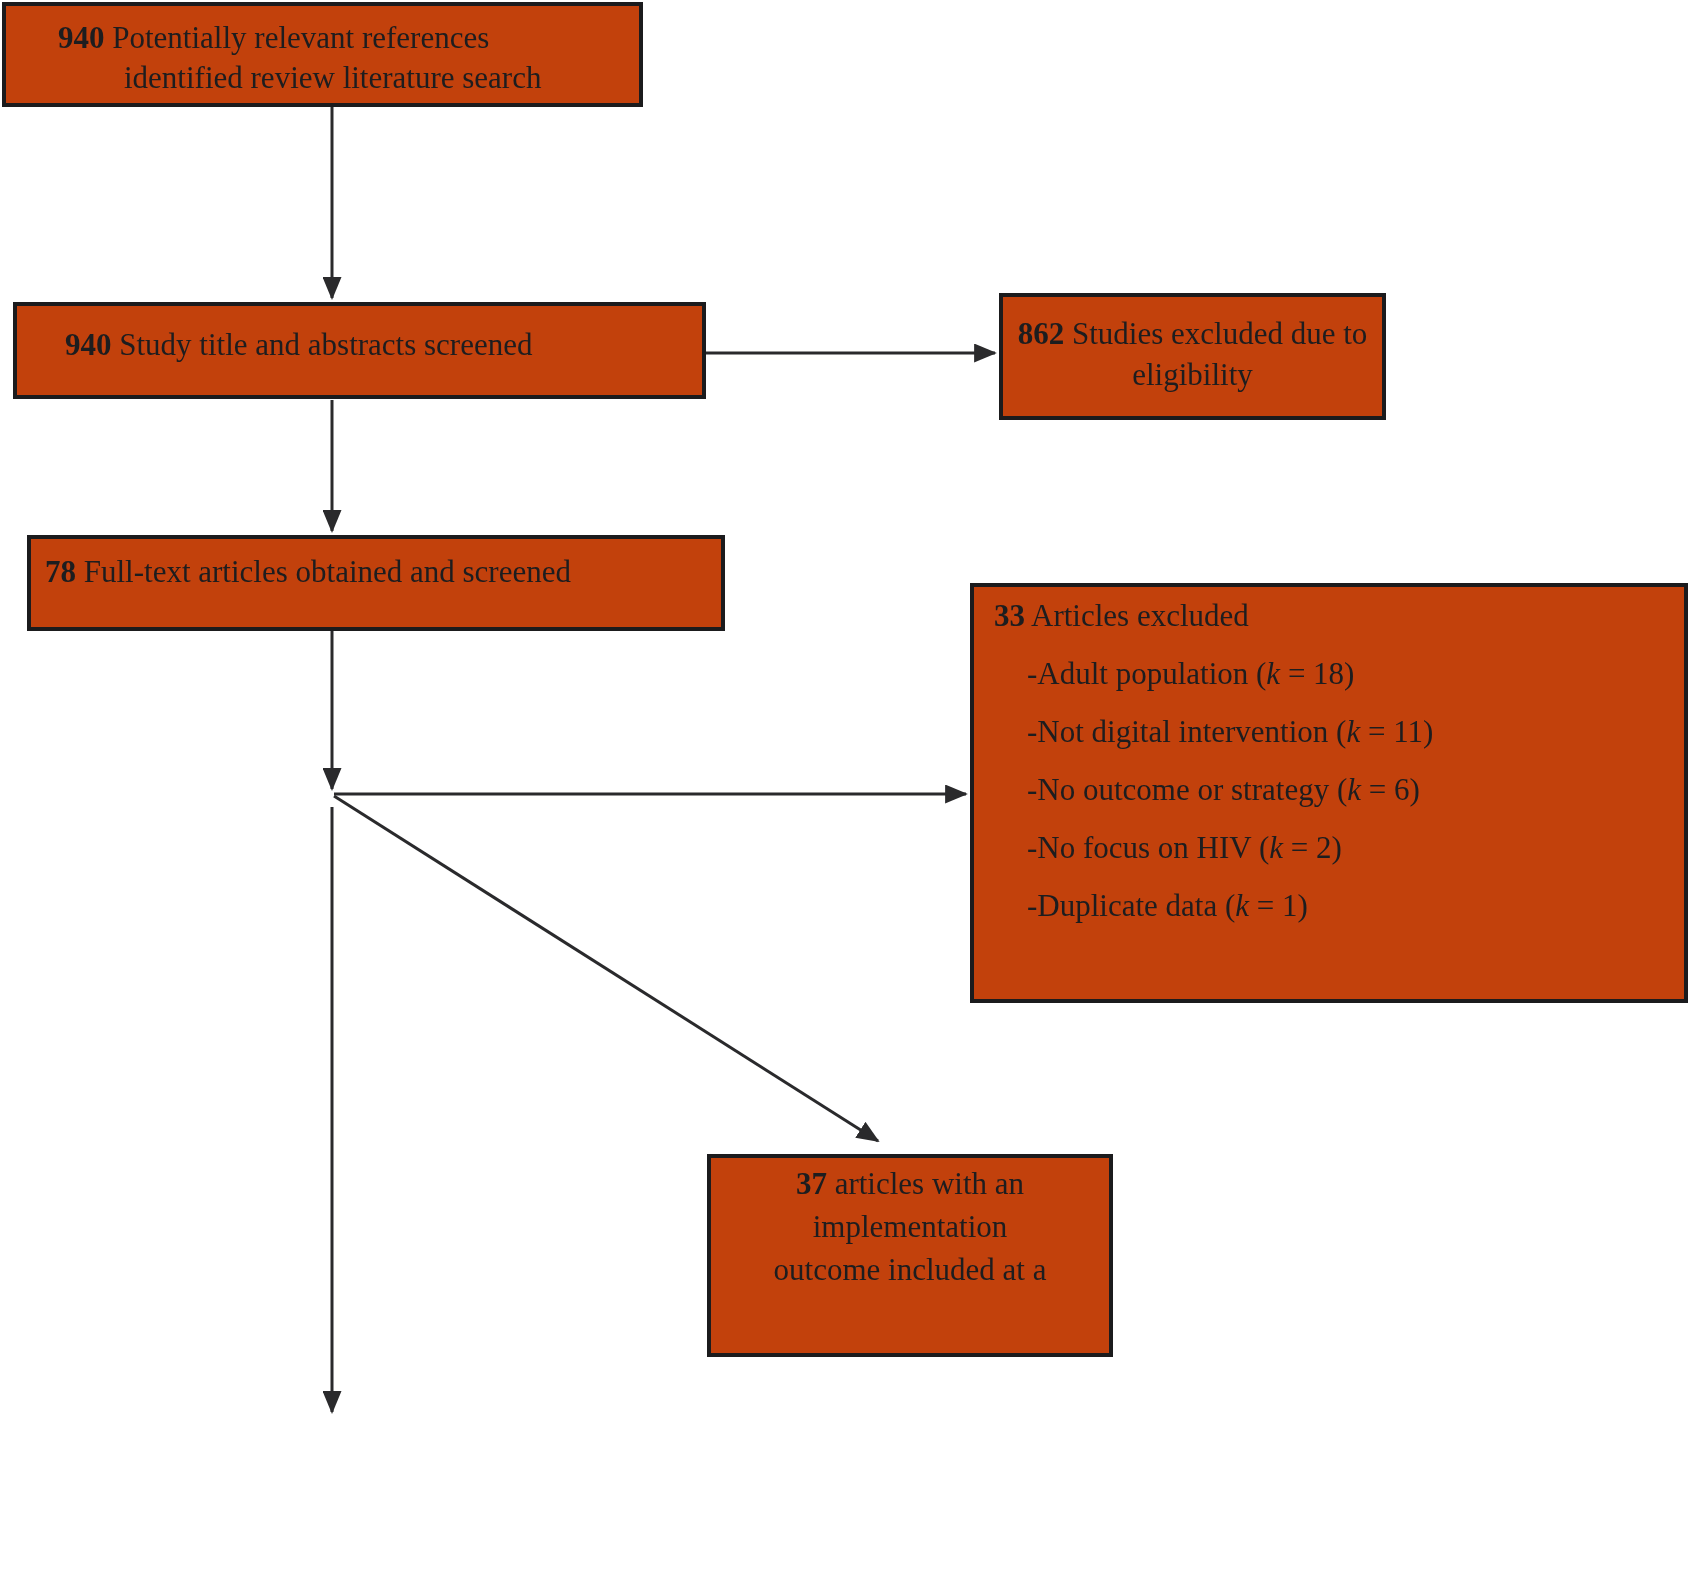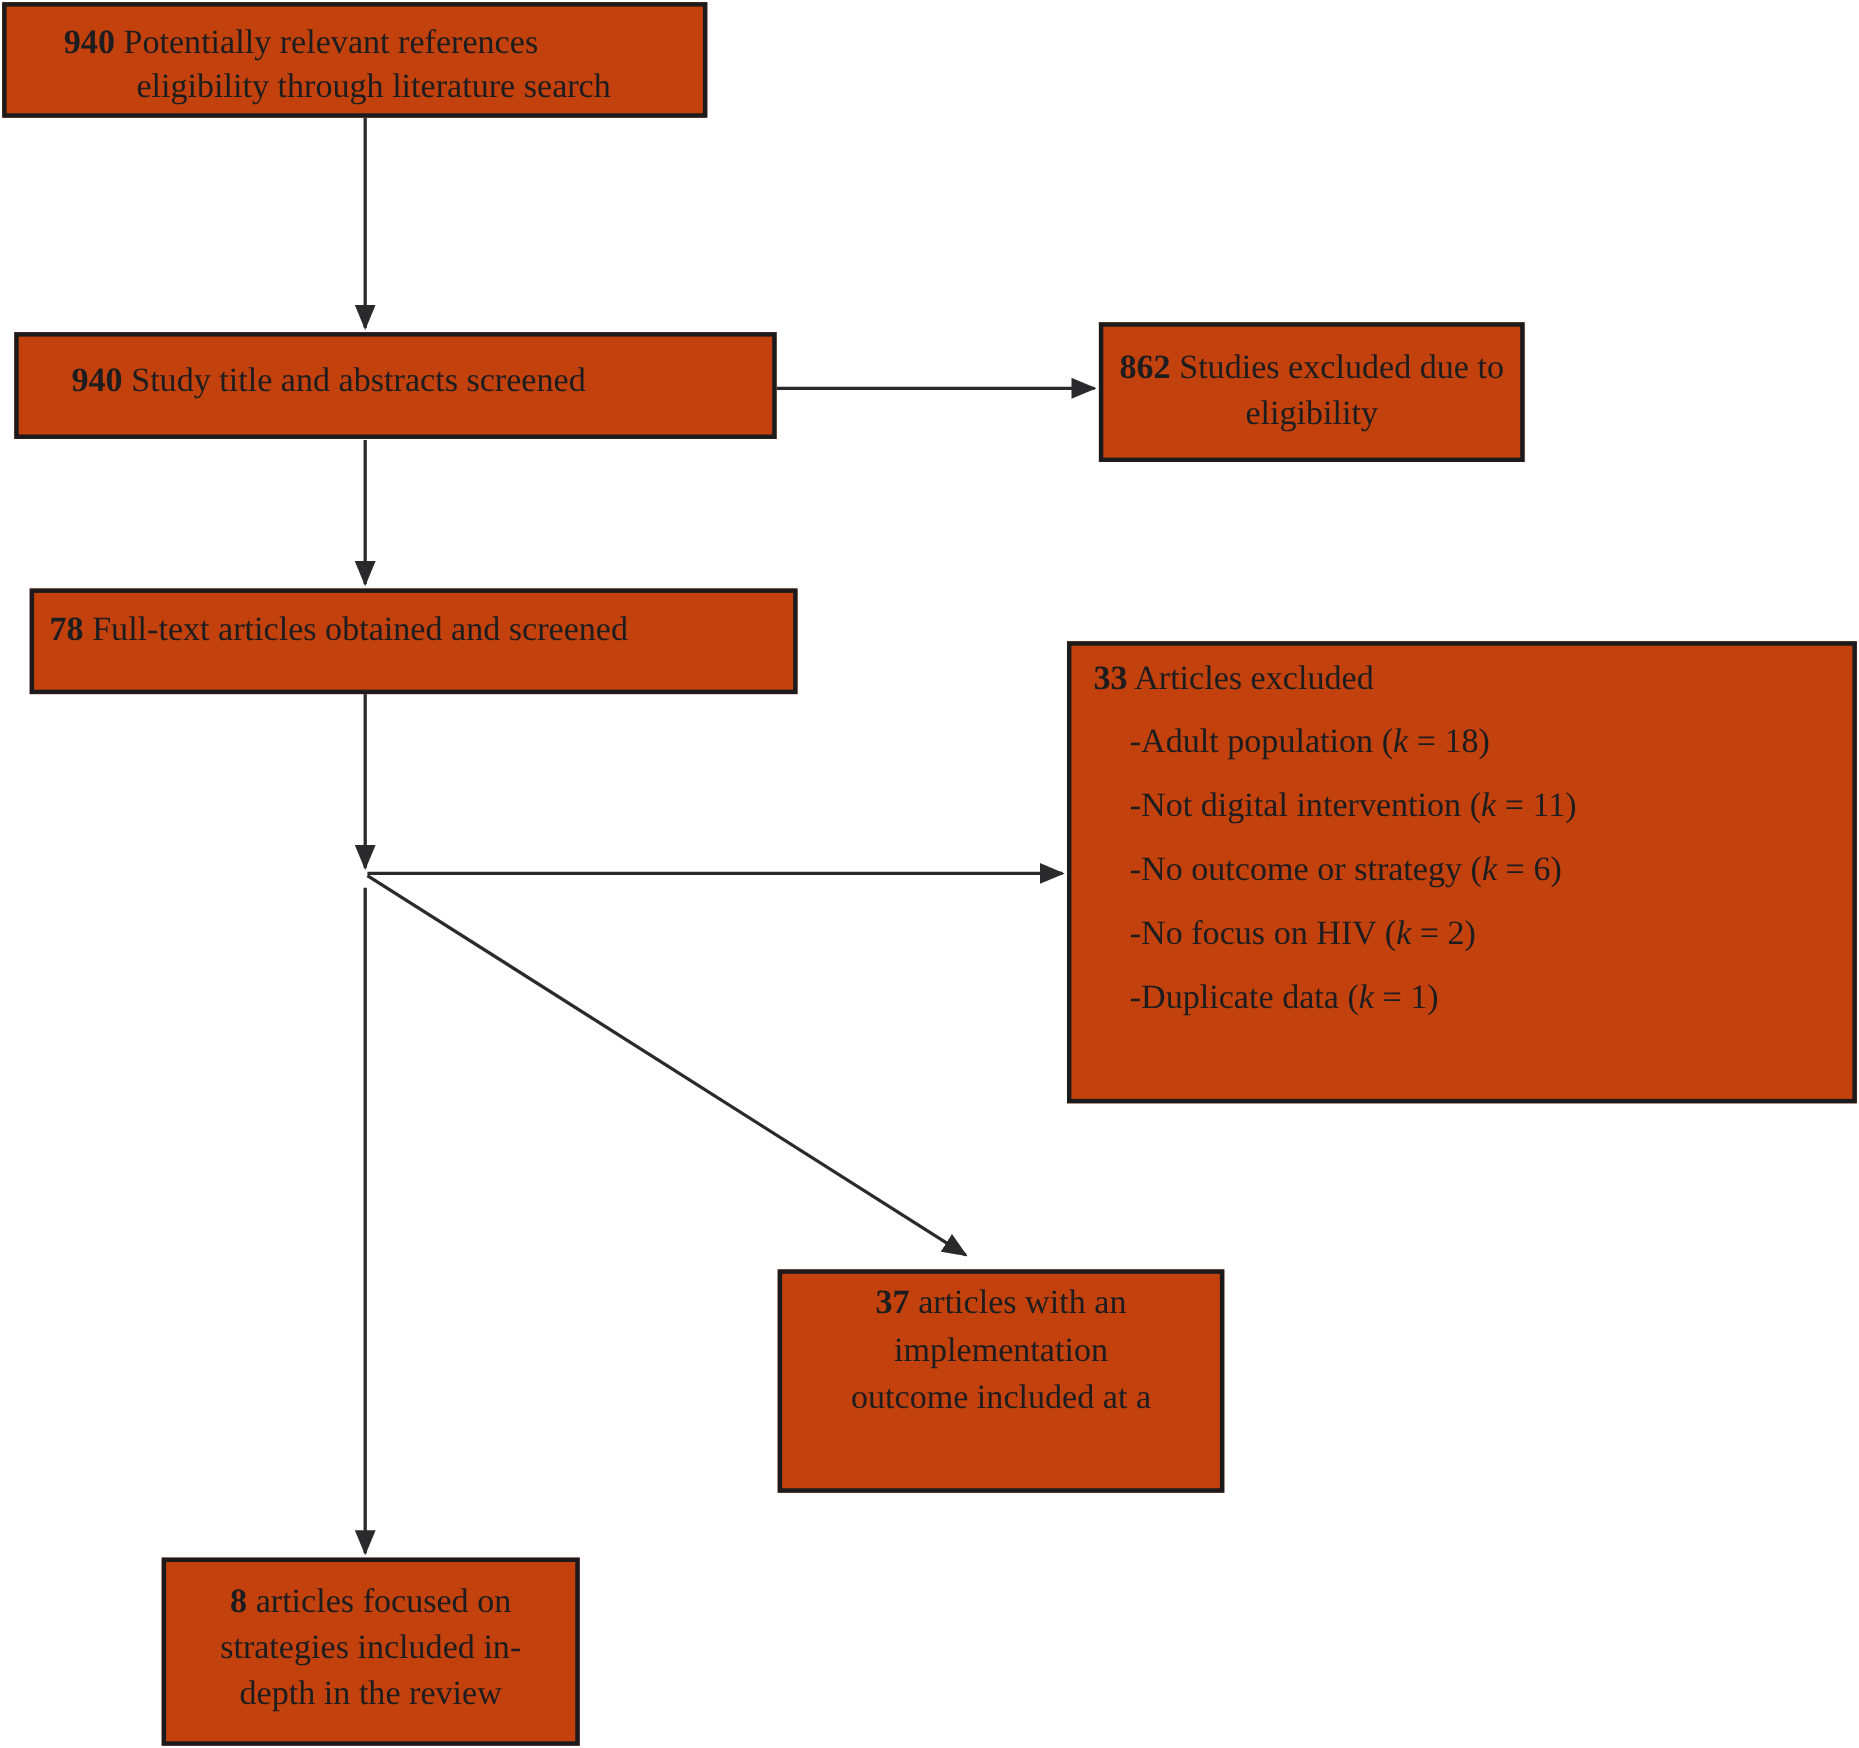--- a/index.html
+++ b/index.html
@@ -68,21 +68,21 @@
       <line x1="706" y1="353" x2="995" y2="353" stroke="#2a2a2c" stroke-width="3" marker-end="url(#ah)"></line>
       <line x1="332" y1="400" x2="332" y2="531" stroke="#2a2a2c" stroke-width="3" marker-end="url(#ah)"></line>
       <line x1="332" y1="631" x2="332" y2="789" stroke="#2a2a2c" stroke-width="3" marker-end="url(#ah)"></line>
       <line x1="334" y1="794" x2="966" y2="794" stroke="#2a2a2c" stroke-width="3" marker-end="url(#ah)"></line>
       <line x1="334" y1="796" x2="878" y2="1141" stroke="#2a2a2c" stroke-width="3" marker-end="url(#ah)"></line>
       <line x1="332" y1="807" x2="332" y2="1412" stroke="#2a2a2c" stroke-width="3" marker-end="url(#ah)"></line>
     </svg>
 
   <div class="box" id="box-identified">
     <div class="l1"><strong class="num">940</strong> <span>Potentially relevant references</span></div>
-    <div class="l2">eligibility through literature search</div>
+    <div class="l2">identified review literature search</div>
   </div>
 
   <div class="box" id="box-screened">
     <div class="l1"><strong class="num">940</strong> <span>Study title and abstracts screened</span></div>
   </div>
 
   <div class="box" id="box-excluded-eligibility">
     <div><strong class="num">862</strong> <span>Studies excluded due to</span></div>
     <div>eligibility</div>
   </div>
@@ -99,19 +99,14 @@
     <div class="item"><span>-No focus on HIV (</span><span class="kk">k</span><span> = 2)</span></div>
     <div class="item"><span>-Duplicate data (</span><span class="kk">k</span><span> = 1)</span></div>
   </div>
 
   <div class="box" id="box-implementation-outcome">
     <div><strong class="num">37</strong> <span>articles with an</span></div>
     <div>implementation</div>
     <div>outcome included at a</div>
   </div>
 
-  <div class="box" id="box-indepth">
-    <div><strong class="num">8</strong> <span>articles focused on</span></div>
-    <div>strategies included in-</div>
-    <div>depth in the review</div>
-  </div>
 
 </div>
 
 </body></html>

